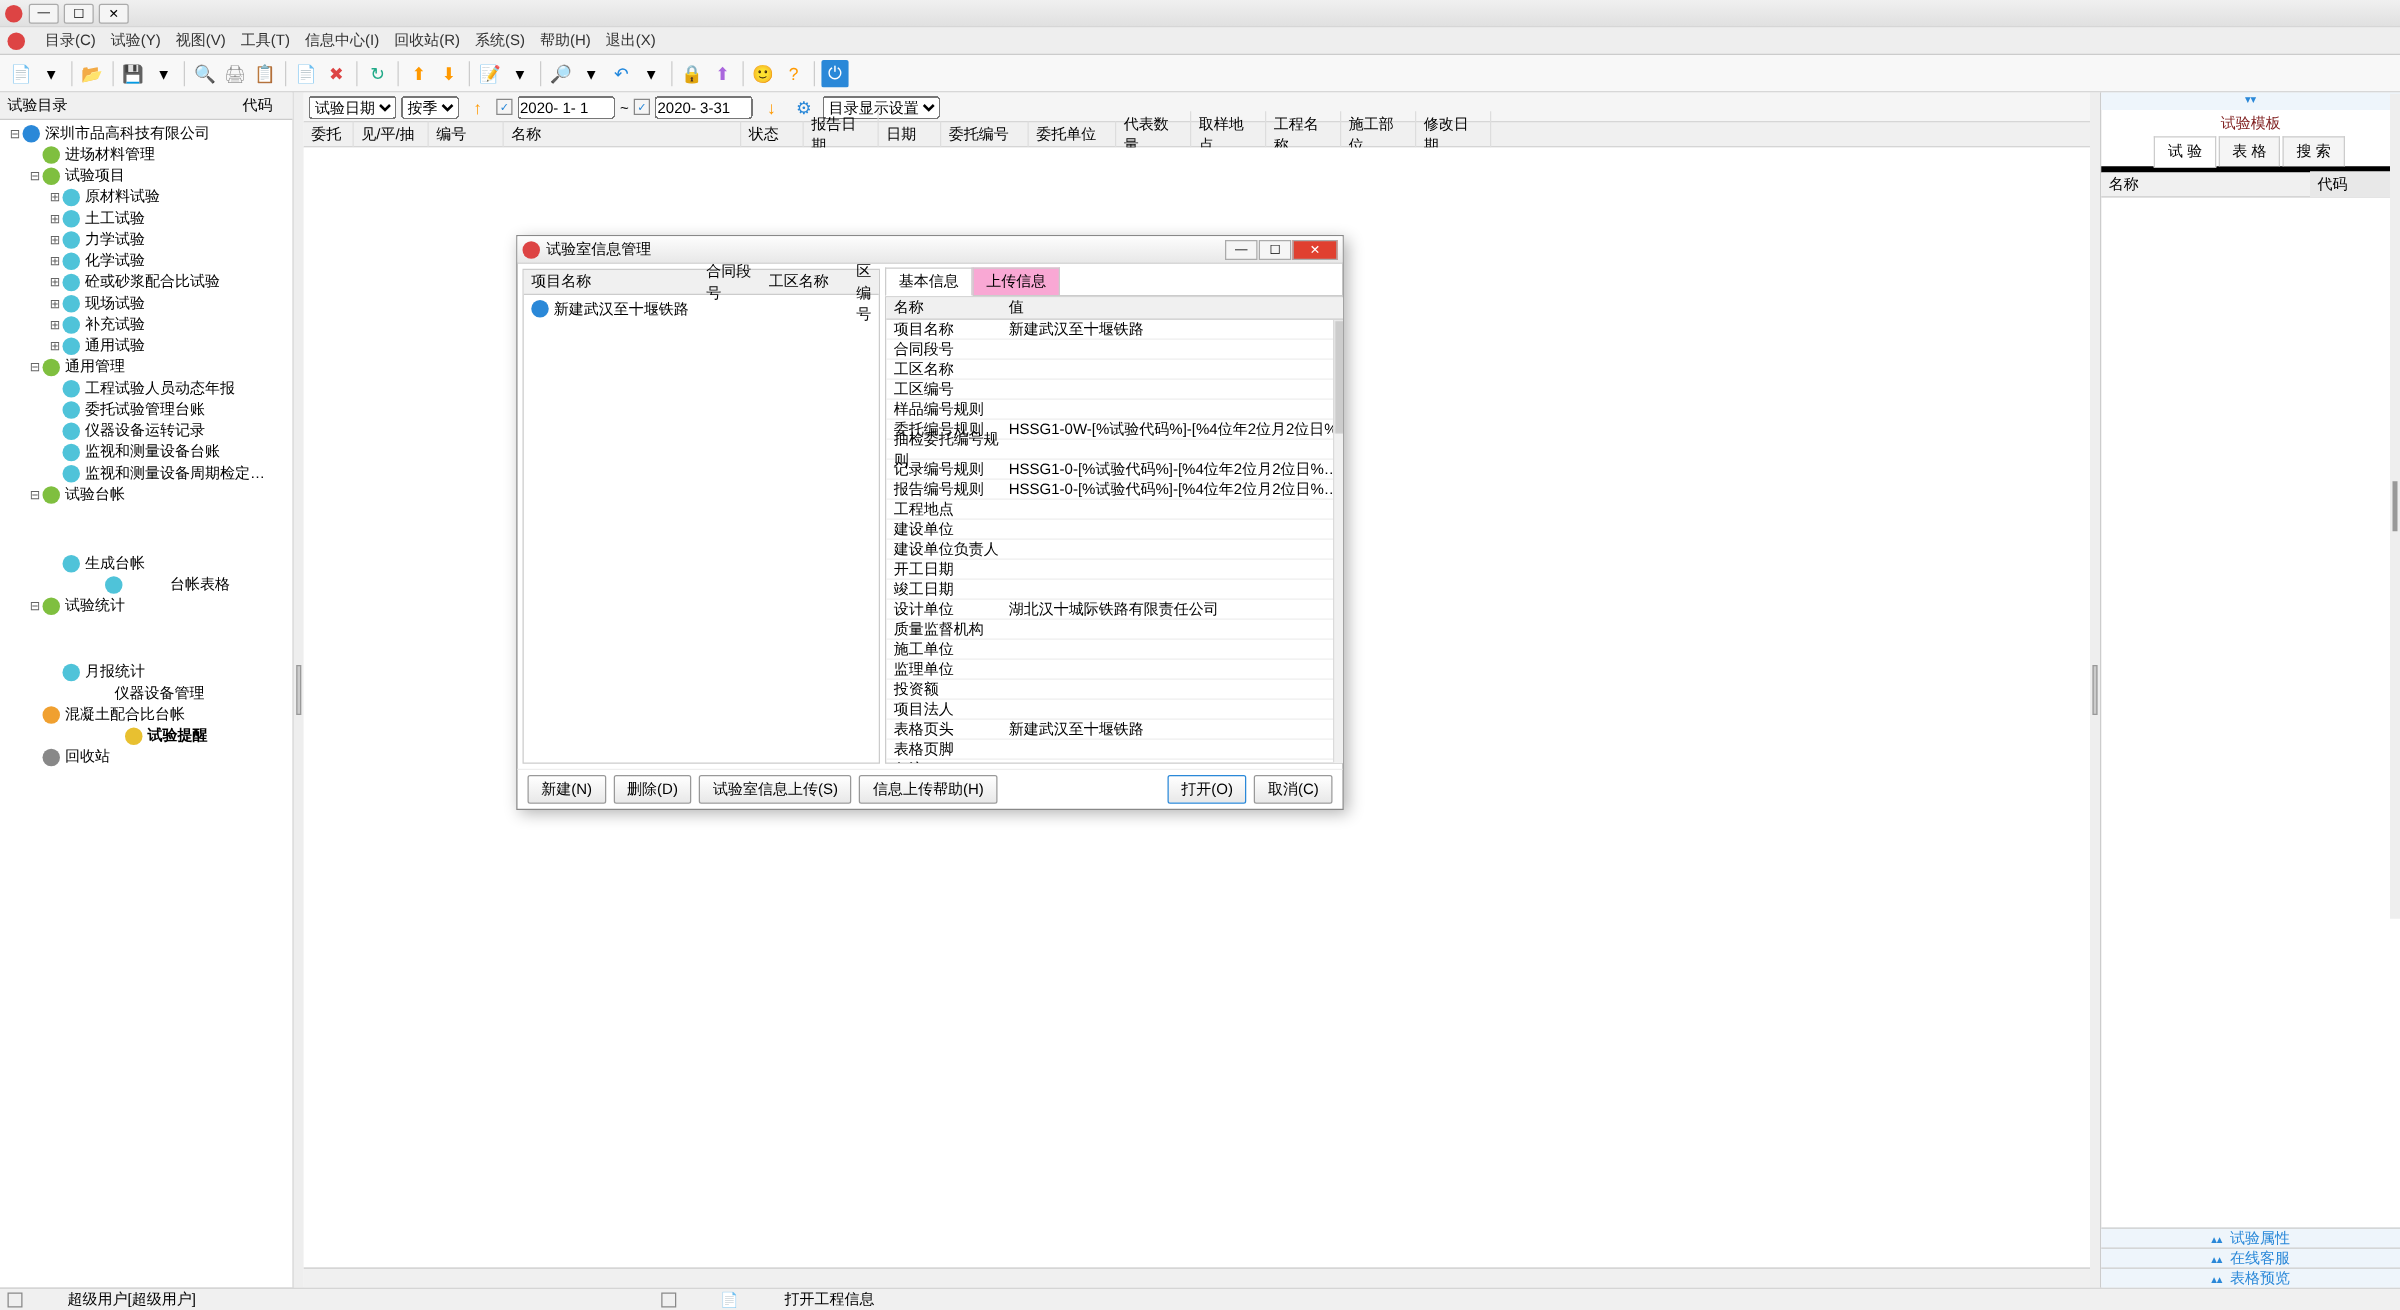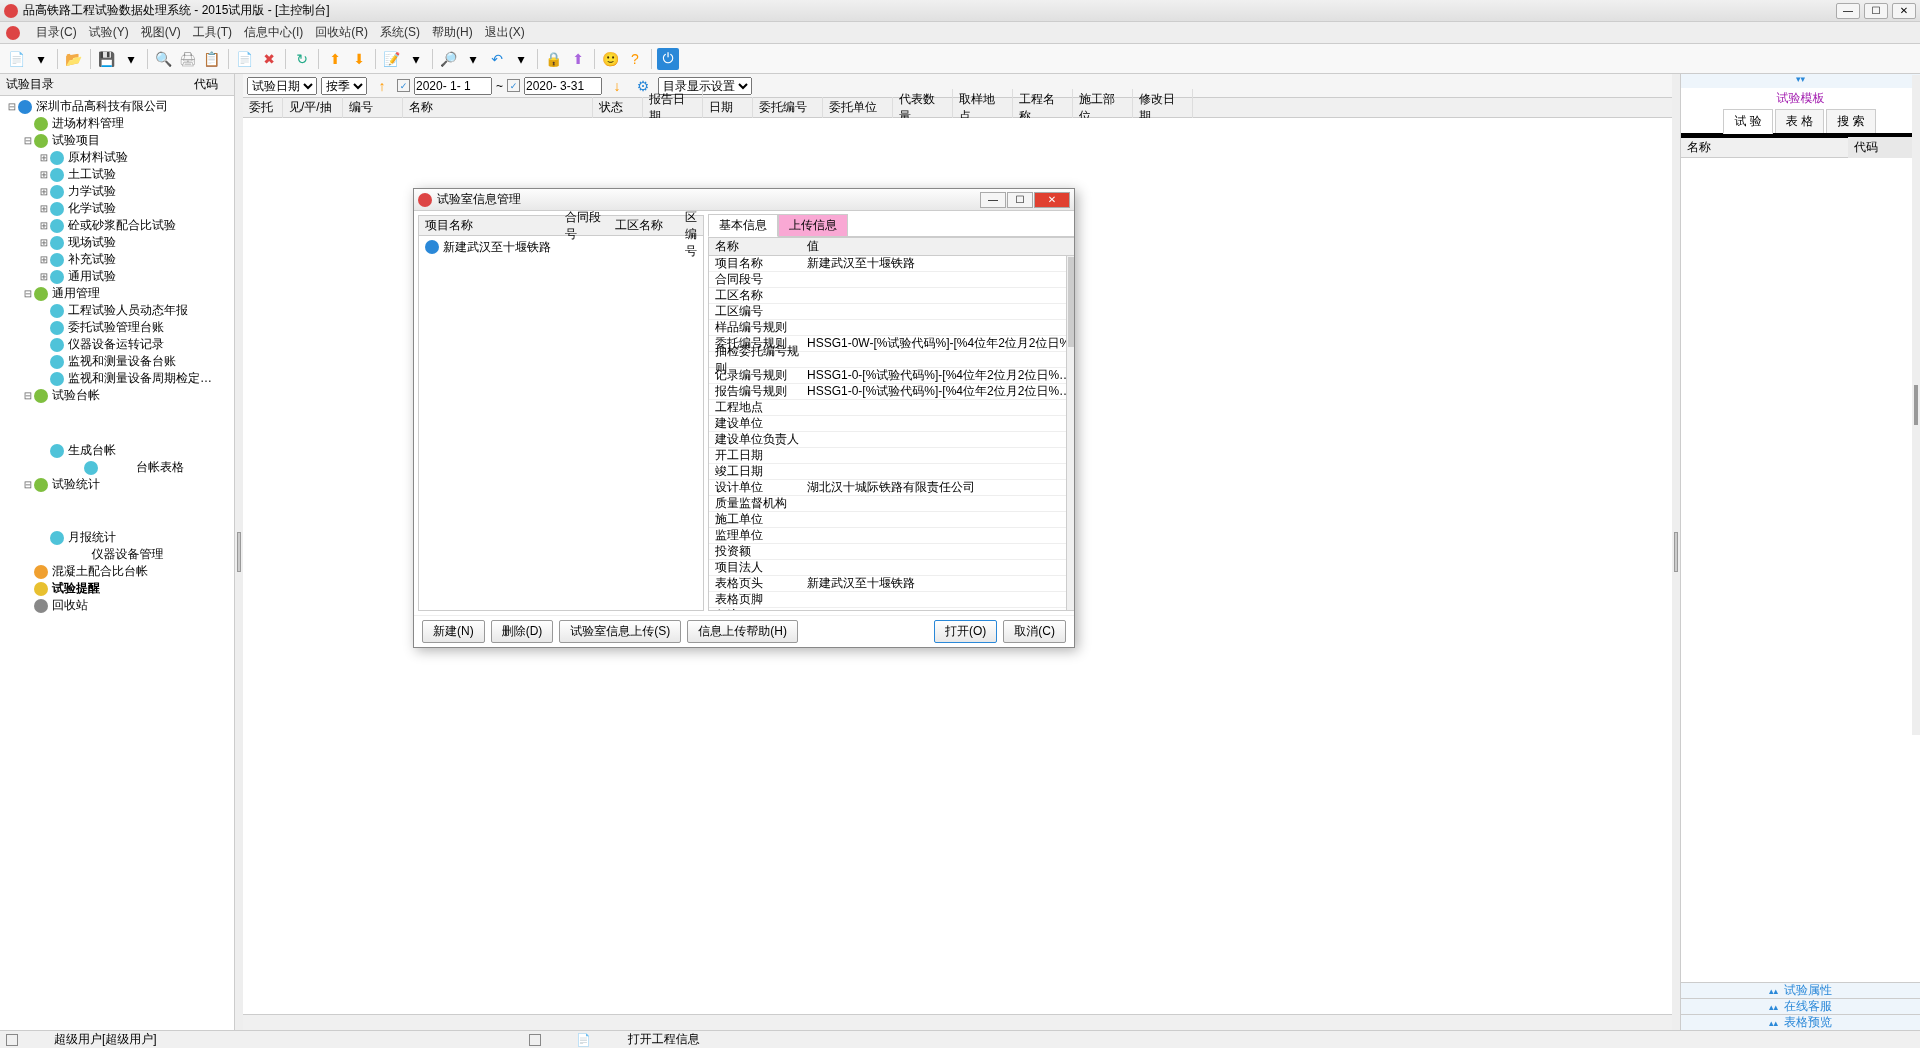--- a/index.html
+++ b/index.html
@@ -46,21 +46,21 @@
 .center-panel { flex: 1; display: flex; flex-direction: column; }
 .center-tools { height: 24px; background: #f5f5f5; display: flex; align-items: center; padding: 0 4px; gap: 4px; border-bottom: 1px solid #ccc; }
 .center-tools select, .center-tools input { height: 18px; font-size: 12px; }
 .center-head { display: flex; background: #f0f0f0; border-bottom: 1px solid #ccc; height: 20px; align-items: center; }
 .center-head .ch { padding: 2px 6px; border-right: 1px solid #ddd; font-size: 12px; }
 .center-body { flex: 1; background: #fff; overflow: auto; }
 .scroll-h { height: 16px; background: #f0f0f0; border-top: 1px solid #ccc; position: relative; }
 
 .right-panel { width: 240px; border-left: 1px solid #ccc; display: flex; flex-direction: column; }
 .right-collapse { height: 14px; background: #eef5fb; text-align: center; color: #2a88d8; font-size: 9px; }
-.right-title { text-align: center; color: #a21caf; padding: 2px; }
+.right-title { text-align: center; color: #7f1d1d; padding: 2px; }
 .right-tabs { display: flex; border-bottom: 5px solid #000000; justify-content: center; }
 .right-tab { padding: 3px 10px; border: 1px solid #ccc; border-bottom: none; background: #f5f5f5; margin-right: 2px; }
 .right-tab.active { background: #fff; border-bottom: 1px solid #fff; margin-bottom: -1px; }
 .right-head { display: flex; background: #f0f0f0; border-bottom: 1px solid #ccc; height: 20px; align-items: center; }
 .right-head .rh { padding: 2px 6px; }
 .right-body { flex: 1; }
 .right-collapsed { height: 16px; background: #eef5fb; text-align: center; color: #2a88d8; border-top: 1px solid #ccc; display:flex; align-items:center; justify-content:center; }
 .right-collapsed .arrows { color: #2a88d8; margin-right: 6px; font-size: 9px; }
 
 .statusbar { height: 18px; background: #f0f0f0; border-top: 1px solid #ccc; display: flex; align-items: center; padding: 0 6px; gap: 36px; }
@@ -100,21 +100,20 @@
 .far-splitter { position: absolute; right: 0; top: 75px; width: 8px; height: 660px; background: #eee; display: flex; align-items:center; justify-content:center; }
 .far-splitter .grip { width: 4px; height: 40px; background: #999; }
 
 .chk { width:13px; height:13px; border:1px solid #888; display:inline-flex; align-items:center; justify-content:center; font-size:9px; color:#2a88d8; }
 </style>
 </head>
 <body>
 
 <div class="titlebar">
   <div class="app-icon"></div>
-  <div class="title-text">品高铁路工程试验数据处理系统 - 2015试用版 - [主控制台]</div>
   <div class="win-btns">
     <div class="win-btn">—</div>
     <div class="win-btn">☐</div>
     <div class="win-btn">✕</div>
   </div>
 </div>
 
 <div class="menubar">
   <div class="menu-icon"></div>
   <span>目录(C)</span>
@@ -287,21 +286,21 @@
         <div class="tnode" style="padding-left: 20px; flex-direction: column;">
           <span class="texp"></span>
           <span class="ticon orange"></span>
           <span class="tlabel">仪器设备管理</span>
         </div>
         <div class="tnode" style="padding-left: 20px;">
           <span class="texp"></span>
           <span class="ticon orange"></span>
           <span class="tlabel">混凝土配合比台帐</span>
         </div>
-        <div class="tnode bold" style="padding-left: 20px;">
+        <div class="tnode bold" style="padding-left: 20px; justify-content: center;">
           <span class="texp"></span>
           <span class="ticon yellow"></span>
           <span class="tlabel">试验提醒</span>
         </div>
         <div class="tnode" style="padding-left: 20px;">
           <span class="texp"></span>
           <span class="ticon recycle"></span>
           <span class="tlabel">回收站</span>
         </div>
       </div>

